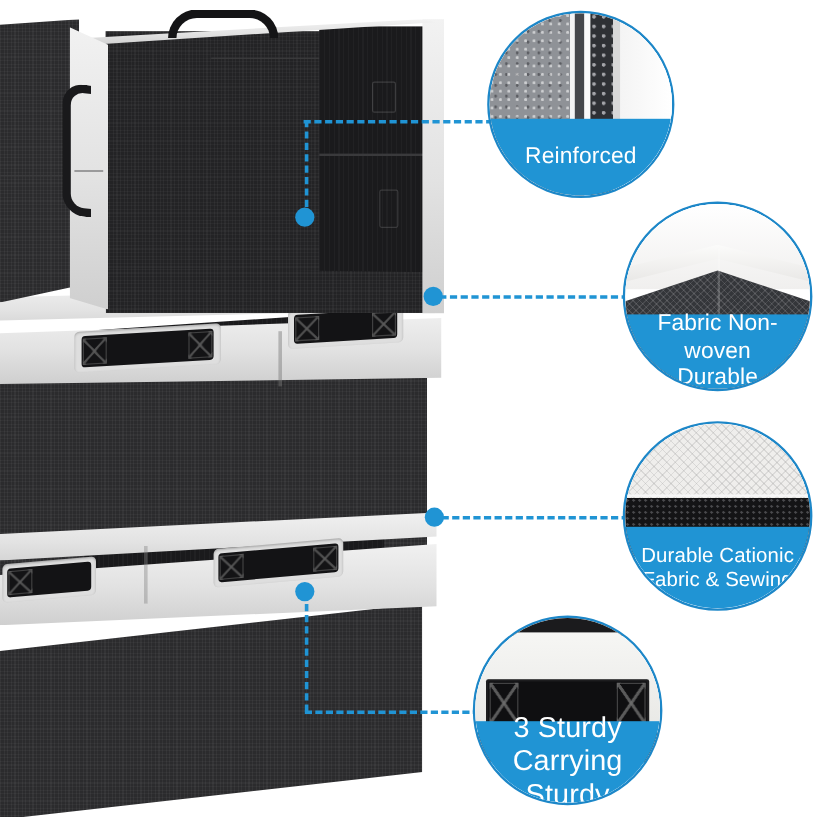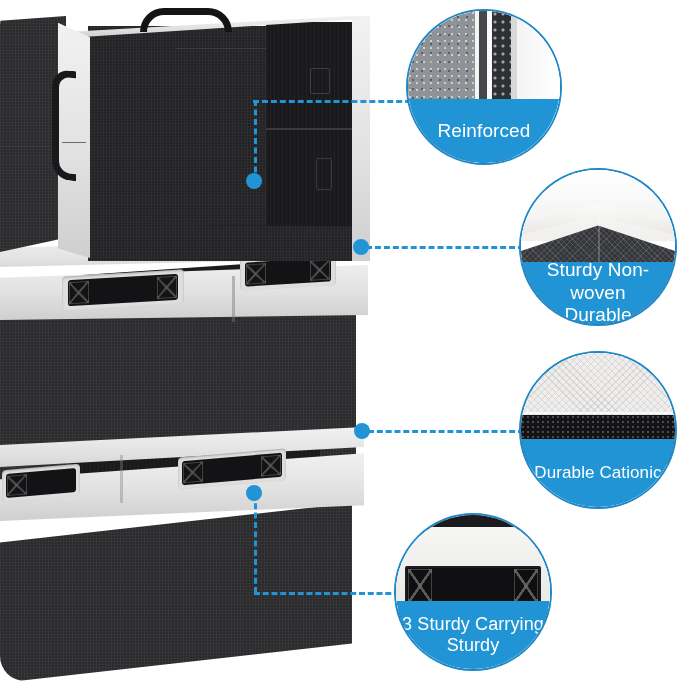--- a/index.html
+++ b/index.html
@@ -1,17 +1,17 @@
 <!DOCTYPE html>
 <html><head>
 <meta charset="utf-8">
 <style>
   html,body{margin:0;padding:0;background:#ffffff;}
   body{width:679px;height:681px;font-family:"Liberation Sans",sans-serif;overflow:hidden;}
-  #stage{position:relative;width:679px;height:681px;background:#ffffff;overflow:hidden;border-radius:25px;}
+  #stage{position:relative;width:679px;height:681px;background:#ffffff;overflow:hidden;}
 
   
   .photo{position:absolute;left:0;top:0;width:400px;height:681px;overflow:hidden;}
 
   
   .fab{
     background-color:#2b2b2d;
     background-image:
       repeating-linear-gradient(90deg, rgba(255,255,255,.045) 0 1px, rgba(0,0,0,0) 1px 3px),
       repeating-linear-gradient(0deg, rgba(255,255,255,.035) 0 1px, rgba(0,0,0,0) 1px 3px);
@@ -269,45 +269,46 @@
   </div>
 
   <div class="callout" style="left:519px;top:168px;width:158px;height:158px;">
     <div class="img art-corner">
       <span class="top"></span>
       <span class="mesh"></span>
       <span class="lip"></span>
       <span class="seam"></span>
     </div>
     <div class="cap" style="height:62px;font-size:19px;">
-      <span>Sturdy Non-woven</span>
+      <span>Fabric Non-woven</span>
       <span>Durable</span>
     </div>
   </div>
 
   <div class="callout" style="left:519px;top:351px;width:158px;height:158px;">
     <div class="img art-band">
       <span class="wh"></span>
       <span class="bt"></span>
       <span class="bk"></span>
     </div>
     <div class="cap" style="height:68px;font-size:17px;">
       <span>Durable Cationic</span>
+      <span>Fabric &amp; Sewing</span>
     </div>
   </div>
 
   <div class="callout" style="left:394px;top:513px;width:158px;height:158px;">
     <div class="img art-handle">
       <span class="dark-top"></span>
       <span class="plate"></span>
       <span class="slot">
         <span class="xx xl"></span>
         <span class="xx xr"></span>
       </span>
       <span class="dark-bot"></span>
     </div>
-    <div class="cap" style="height:68px;font-size:18px;">
+    <div class="cap" style="height:68px;font-size:24px;">
       <span>3 Sturdy Carrying</span>
       <span>Sturdy</span>
     </div>
   </div>
 
 </div>
 
 </body></html>

